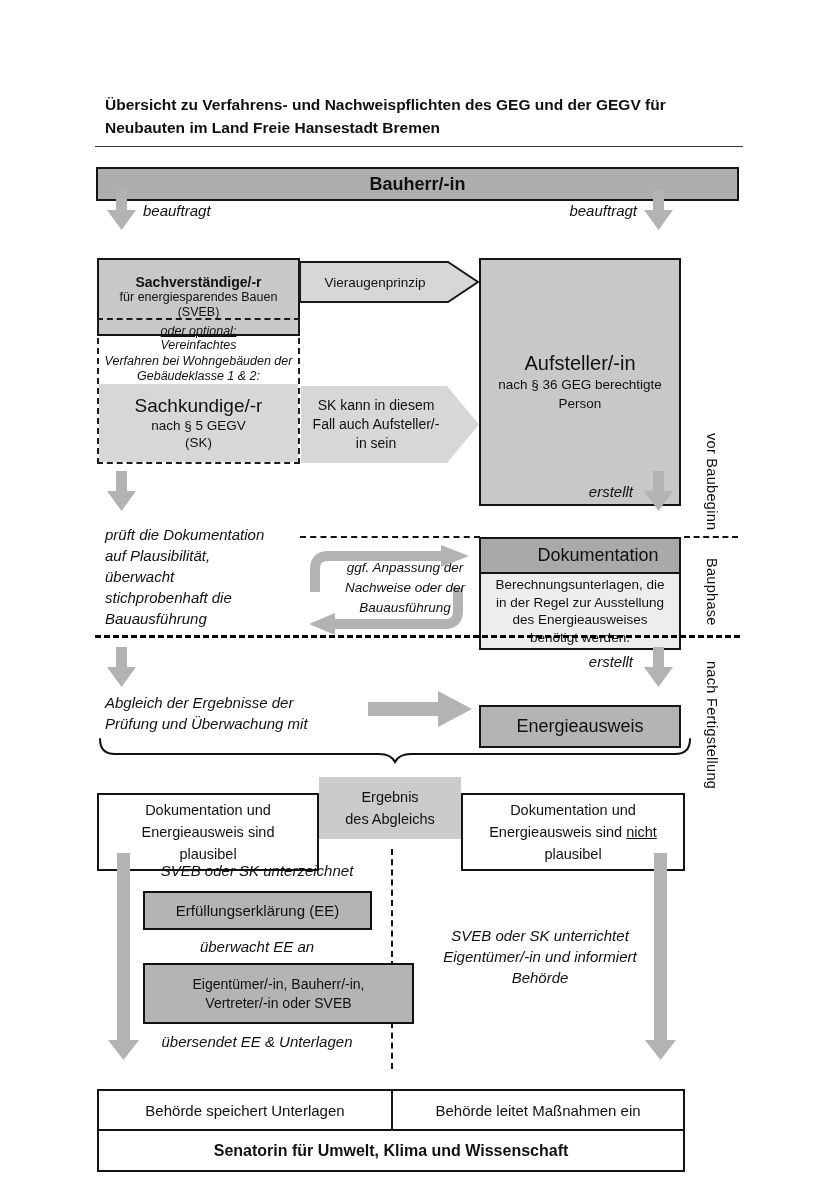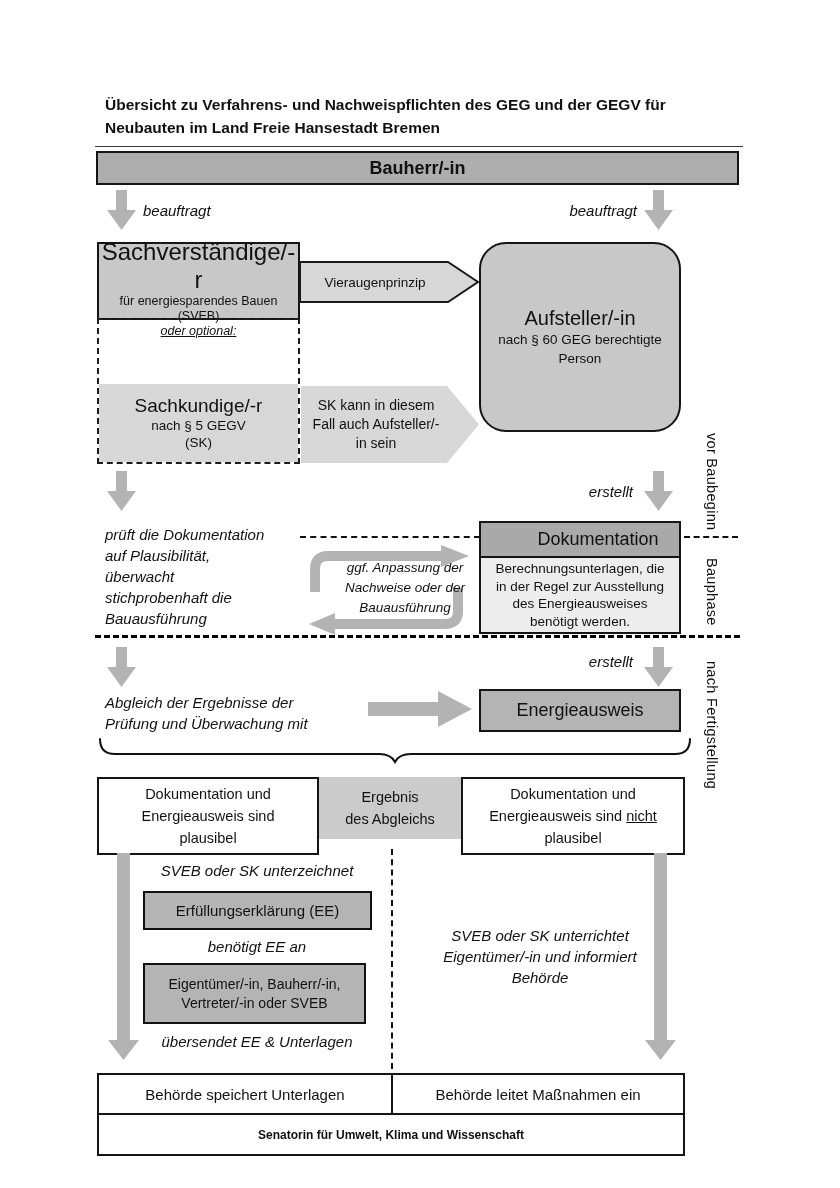--- a/index.html
+++ b/index.html
@@ -3,21 +3,21 @@
 <meta charset="utf-8">
 <style>
   html,body { margin:0; padding:0; background:#fff; }
   #canvas { position:relative; width:840px; height:1188px; background:#fff;
             font-family:"Liberation Sans", sans-serif; color:#111; overflow:hidden; }
   .abs { position:absolute; }
   .pre { white-space:pre-line; }
   .it  { font-style:italic; }
   .ctr { display:flex; flex-direction:column; align-items:center; justify-content:center;
          text-align:center; box-sizing:border-box; }
-  .bx  { border:2px solid #151515; }
+  .bx  { border:2px solid #151515;margin-top:16px; }
   .fill-box   { background:var(--box-gray,#c8c8c8); }
   .fill-dark  { background:var(--dark-box-gray,#b4b4b4); }
   .fill-light { background:var(--light-gray,#d7d7d7); }
   .fill-mid   { background:var(--mid-gray,#cbcbcb); }
   .arrow-fill { fill:var(--arrow-gray,#b3b3b3); }
   .dash-h { border-top:2px dashed #111; height:0; }
   .dash-h-bold { border-top:3px dashed #000; height:0; }
   .dash-v { border-left:2px dashed #111; width:0; }
   .vlabel { writing-mode:vertical-rl; text-align:center; font-size:14.5px; letter-spacing:.3px; }
   .flowlabel { font-style:italic; font-size:15px; }
@@ -42,53 +42,56 @@
   </div>
   <div class="abs flowlabel" style="left:143px; top:202px;">beauftragt</div>
   <div class="abs flowlabel" style="left:545px; top:202px; width:92px; text-align:right;">beauftragt</div>
   <div class="abs" style="left:644px; top:190px;">
     <svg width="29" height="40" viewBox="0 0 29 40">
         <path class="arrow-fill" d="M9 0 H20 V20 H29 L14.5 40 L0 20 H9 Z"></path>
       </svg>
   </div>
 
   <div class="abs ctr bx fill-box" style="left:97px; top:242px; width:203px; height:78px;">
-    <div style="font-size:24px;">Sachverständige/-r</div>
+    <div style="font-size:14px;font-weight:bold;">Sachverständige/-r</div>
     <div style="font-size:12.5px; line-height:15px;">für energiesparendes Bauen</div>
     <div style="font-size:12.5px; line-height:15px;">(SVEB)</div>
   </div>
 
   <div class="abs" style="left:299px; top:261px;">
     <svg width="181" height="42" viewBox="0 0 181 42">
       <path d="M1 1 H149 L179 21 L149 41 H1 Z" fill="var(--light-gray,#d7d7d7)" stroke="#1a1a1a" stroke-width="2"></path>
     </svg>
   </div>
   <div class="abs ctr" style="left:299px; top:261px; width:152px; height:42px; font-size:13.5px;">Vieraugenprinzip</div>
 
   <div class="abs fill-light" style="left:99px; top:384px; width:199px; height:78px;"></div>
 
   <div class="abs" style="left:97px; top:318px; width:203px; height:146px; border:2px dashed #1c1c1c; box-sizing:border-box;">
     <div class="ctr" style="width:100%; padding-top:4px;">
       <div class="it" style="font-size:12.5px; text-decoration:underline;">oder optional:</div>
+      <div class="it pre" style="font-size:12.5px; line-height:15.5px; text-align:center;">Vereinfachtes
+Verfahren bei Wohngebäuden der
+Gebäudeklasse 1 &amp; 2:</div>
     </div>
     <div class="ctr" style="position:absolute; left:0; right:0; bottom:2px; height:74px;text-align:right;">
       <div style="font-size:19px;">Sachkundige/-r</div>
       <div style="font-size:13.5px; line-height:17px;">nach § 5 GEGV</div>
       <div style="font-size:13.5px; line-height:17px;">(SK)</div>
     </div>
   </div>
 
   <div class="abs fill-light" style="left:301px; top:386px; width:178px; height:77px; clip-path:polygon(0 0, 82% 0, 100% 50%, 82% 100%, 0 100%);"></div>
   <div class="abs ctr pre" style="left:301px; top:386px; width:150px; height:77px; font-size:14px; line-height:19px;">SK kann in diesem
 Fall auch Aufsteller/-
 in sein</div>
 
-  <div class="abs ctr bx fill-box" style="left:479px; top:242px; width:202px; height:190px;border-radius:27px;">
+  <div class="abs ctr bx fill-box" style="left:479px; top:242px; width:202px; height:248px;">
     <div style="font-size:20px;">Aufsteller/-in</div>
-    <div class="pre" style="font-size:13.5px; line-height:19px;">nach § 60 GEG berechtigte
+    <div class="pre" style="font-size:13.5px; line-height:19px;">nach § 36 GEG berechtigte
 Person</div>
   </div>
 
   <div class="abs" style="left:107px; top:471px;">
     <svg width="29" height="40" viewBox="0 0 29 40">
         <path class="arrow-fill" d="M9 0 H20 V20 H29 L14.5 40 L0 20 H9 Z"></path>
       </svg>
   </div>
   <div class="abs flowlabel" style="left:545px; top:483px; width:88px; text-align:right;">erstellt</div>
   <div class="abs" style="left:644px; top:471px;">
@@ -176,26 +179,26 @@
   <div class="abs" style="left:645px; top:853px;">
     <svg width="31" height="207" viewBox="0 0 31 207">
         <path class="arrow-fill" d="M9 0 H22 V187 H31 L15.5 207 L0 187 H9 Z"></path>
       </svg>
   </div>
 
   <div class="abs dash-v" style="left:391px; top:849px; height:220px;"></div>
 
   <div class="abs it" style="left:140px; top:862px; width:234px; text-align:center; font-size:15px;">SVEB oder SK unterzeichnet</div>
   <div class="abs ctr fill-dark" style="left:143px; top:891px; width:229px; height:39px; border:2.5px solid #111; font-size:15px;">Erfüllungserklärung (EE)</div>
-  <div class="abs it" style="left:140px; top:938px; width:234px; text-align:center; font-size:15px;">benötigt EE an</div>
-  <div class="abs ctr fill-dark pre" style="left:143px; top:963px; width:223px; height:61px; border:2.5px solid #111; font-size:14px; line-height:19px;">Eigentümer/-in, Bauherr/-in,
+  <div class="abs it" style="left:140px; top:938px; width:234px; text-align:center; font-size:15px;">überwacht EE an</div>
+  <div class="abs ctr fill-dark pre" style="left:143px; top:963px; width:271px; height:61px; border:2.5px solid #111; font-size:14px; line-height:19px;">Eigentümer/-in, Bauherr/-in,
 Vertreter/-in oder SVEB</div>
   <div class="abs it" style="left:133px; top:1033px; width:248px; text-align:center; font-size:15px;">übersendet EE &amp; Unterlagen</div>
 
   <div class="abs it pre" style="left:418px; top:925px; width:244px; text-align:center; font-size:15px; line-height:21px;">SVEB oder SK unterrichtet
 Eigentümer/-in und informiert
 Behörde</div>
 
   <div class="abs ctr bx" style="left:97px; top:1073px; width:296px; height:42px; background:#fff; font-size:15px;">Behörde speichert Unterlagen</div>
   <div class="abs ctr bx" style="left:391px; top:1073px; width:294px; height:42px; background:#fff; font-size:15px;">Behörde leitet Maßnahmen ein</div>
-  <div class="abs ctr bx" style="left:97px; top:1113px; width:588px; height:43px; background:#fff; font-size:12px; font-weight:bold;">Senatorin für Umwelt, Klima und Wissenschaft</div>
+  <div class="abs ctr bx" style="left:97px; top:1113px; width:588px; height:43px; background:#fff; font-size:16px; font-weight:bold;">Senatorin für Umwelt, Klima und Wissenschaft</div>
 
 </div>
 
 </body></html>

